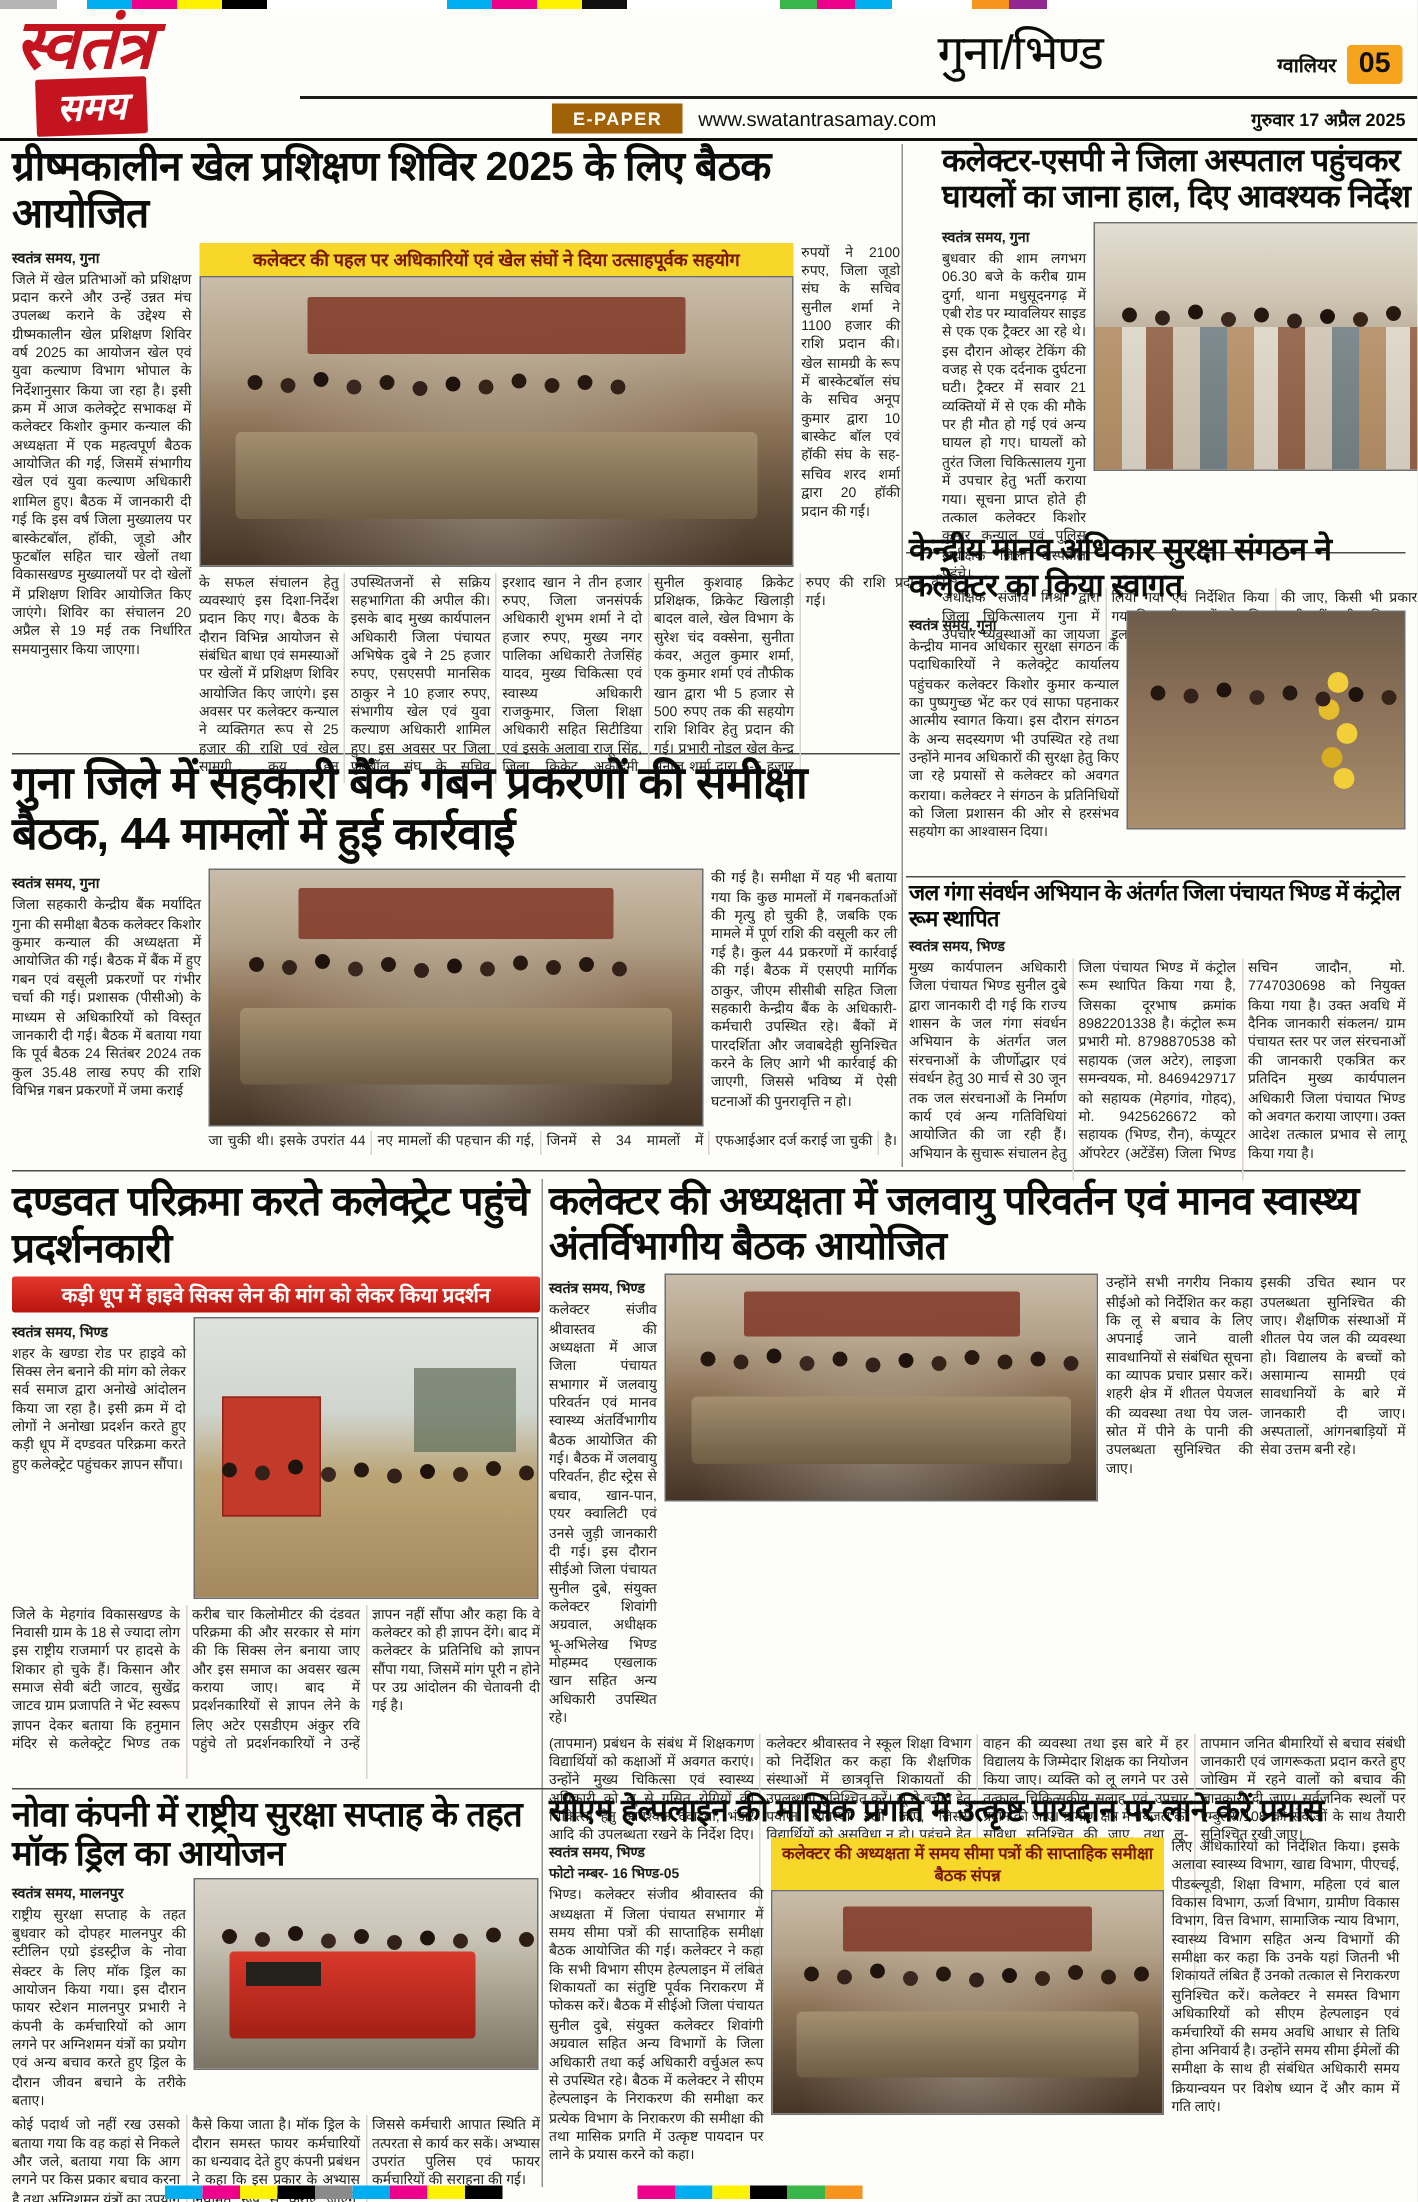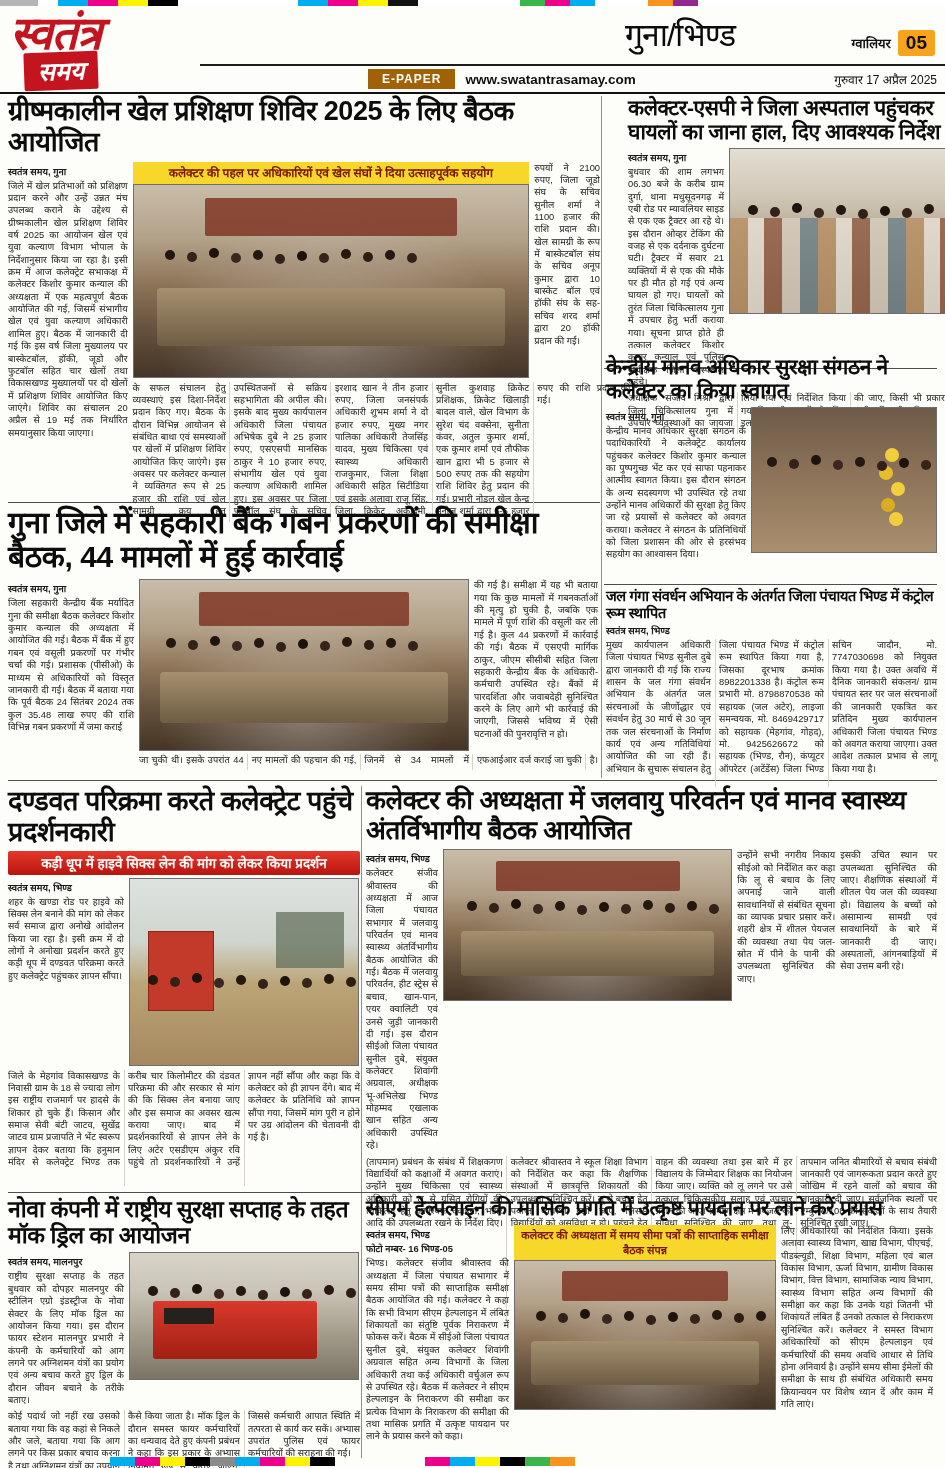--- a/index.html
+++ b/index.html
@@ -4,31 +4,31 @@
 <style>
   * { box-sizing: border-box; margin: 0; padding: 0; }
   html,body { width:945px; background:#e8e8e8; }
   body { font-family:"Liberation Sans", sans-serif; color:#141414; }
   .page { position:relative; width:945px; height:1468px; background:#fdfdfa; overflow:hidden; margin:0 auto; }
 
   
   .top-strip { position:absolute; left:0; top:0; width:945px; height:6px;
     background:linear-gradient(90deg,#b5b5b5 0 38px,#fff 38px 58px,#00aeef 58px 88px,#ec008c 88px 118px,#fff200 118px 148px,#000 148px 178px,#fff 178px 298px,#00aeef 298px 328px,#ec008c 328px 358px,#fff200 358px 388px,#111 388px 418px,#fff 418px 520px,#39b54a 520px 545px,#ec008c 545px 570px,#00aeef 570px 595px,#fff 595px 648px,#f7941d 648px 673px,#92278f 673px 698px,#fff 698px 945px); }
   .logo { position:absolute; left:10px; top:10px; width:185px; height:80px; z-index:5; }
-  .logo-top { font-size:46px; font-weight:800; font-style:italic; color:#c41420; line-height:1; letter-spacing:-1px; }
+  .logo-top { font-size:46px; font-weight:800; font-style:italic; color:#c41420; line-height:1; letter-spacing:-1px;font-family:Liberation Mono, monospace; }
   .logo-bottom { display:inline-block; margin-top:-4px; margin-left:14px; background:#c41420; color:#fff; font-size:25px; font-weight:800; font-style:italic; padding:1px 14px 3px; transform:rotate(-2deg); border-radius:2px; }
   .edition-title { position:absolute; left:210px; right:210px; top:12px; text-align:right; font-size:32px; font-weight:400; color:#0b0b0b; letter-spacing:-1px; }
   .city-box { position:absolute; right:10px; top:30px; display:flex; align-items:center; gap:7px; }
   .city-label { font-size:13px; font-weight:700; color:#111; }
   .page-no { background:#f6a31d; color:#111; font-size:19px; font-weight:800; padding:2px 8px; border-radius:3px; }
   .rule-a { position:absolute; left:200px; right:0; top:64px; height:2px; background:#1c1c1c; }
   .epaper-row { position:absolute; left:200px; right:0; top:68px; height:22px; display:flex; align-items:center; }
   .epaper-badge { background:#a16207; color:#fff; font-weight:800; font-size:12px; letter-spacing:1px; padding:3px 14px; margin-left:168px; }
-  .website { font-size:13.5px; font-weight:700; color:#101010; margin-left:10px;text-align:right; }
-  .date-line { margin-left:auto; margin-right:8px; font-size:12px; font-weight:400; color:#101010; }
+  .website { font-size:13.5px; font-weight:400; color:#101010; margin-left:10px;text-align:right; }
+  .date-line { margin-left:auto; margin-right:8px; font-size:12px; font-weight:700; color:#101010; }
   .rule-b { position:absolute; left:0; right:0; top:92px; height:2px; background:#111; }
 
   
   .article { position:absolute; }
   .headline { font-weight:800; color:#0c0c0c; text-align:left; line-height:1.14; letter-spacing:-0.4px; }
   .byline { font-weight:700; font-size:9.5px; color:#1a1a1a; margin:3px 0 2px; }
   .body-txt { font-size:9.3px; line-height:1.33; text-align:justify; color:#1c1c1c; }
   .cols-3 { column-count:3; column-gap:8px; column-rule:1px solid #d7d3ca; }
   .cols-4 { column-count:4; column-gap:8px; column-rule:1px solid #d7d3ca; }
   .row { display:flex; gap:5px; }

